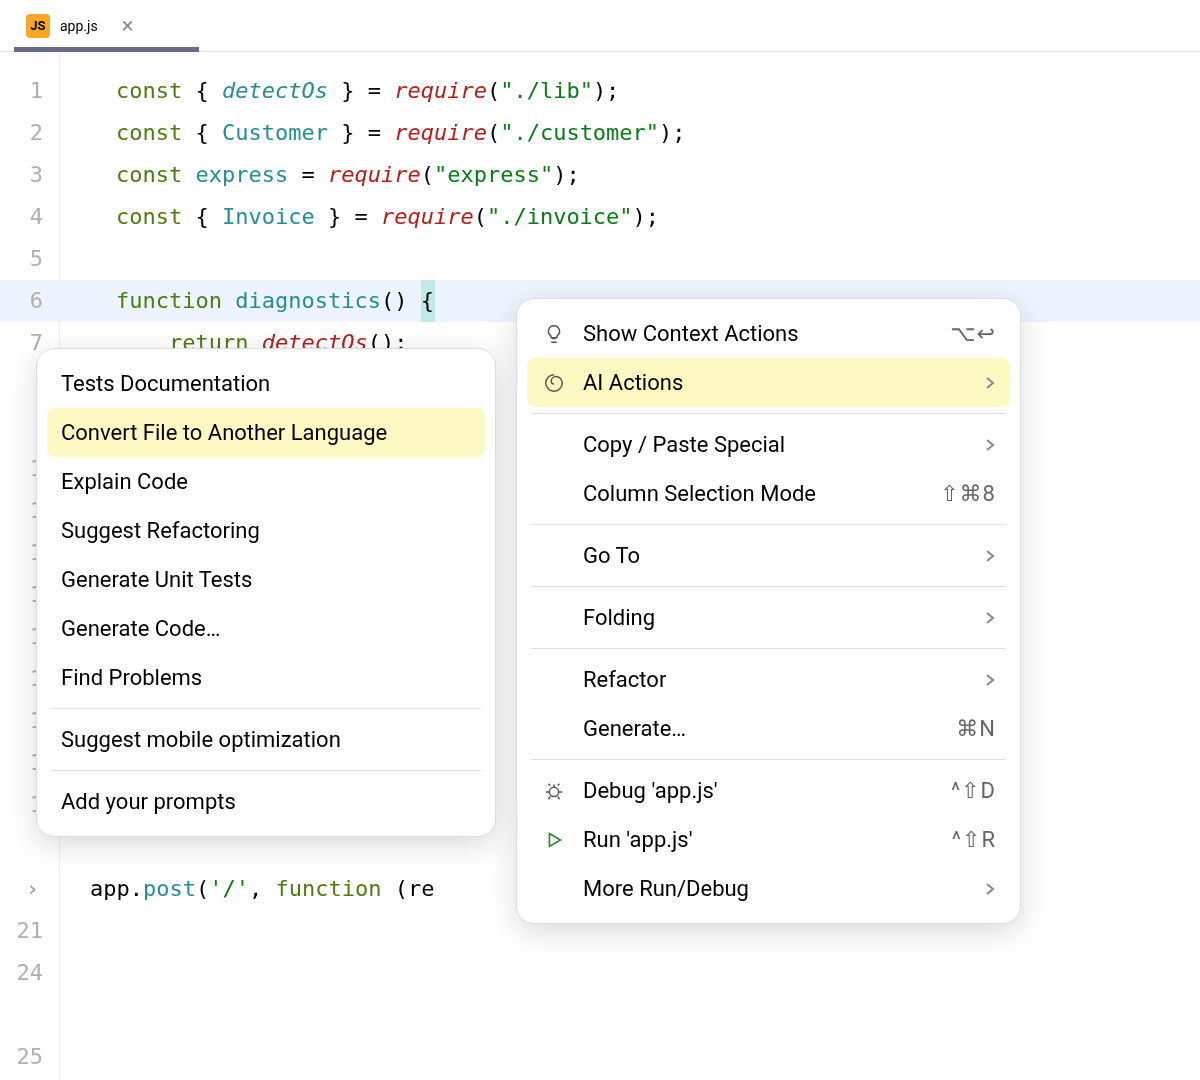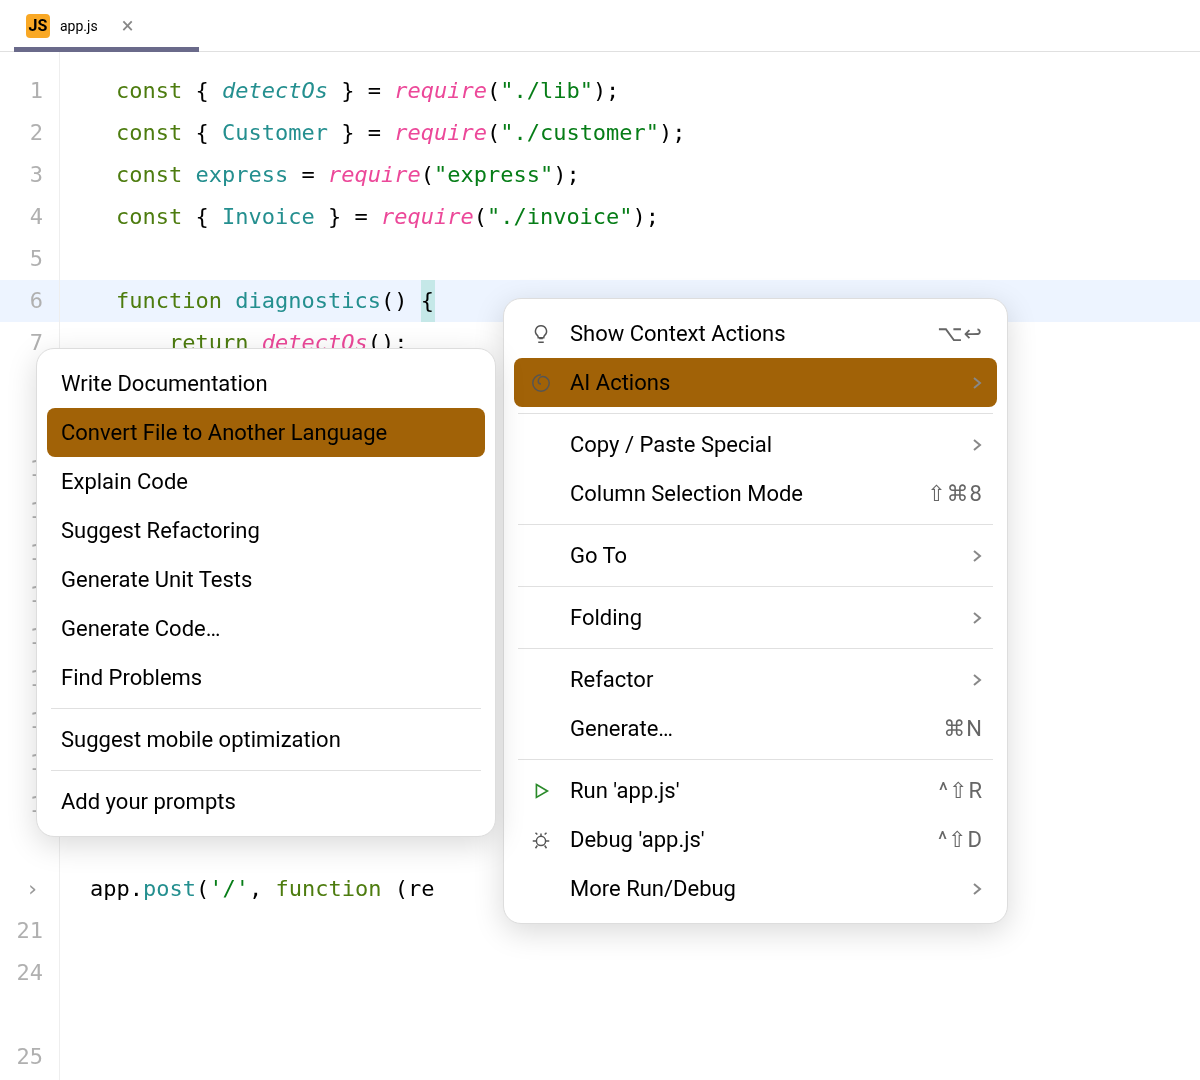--- a/index.html
+++ b/index.html
@@ -30,21 +30,21 @@
     }
     .tab-icon {
       width: 24px;
       height: 24px;
       background: #f9a825;
       border-radius: 4px;
       display: flex;
       align-items: center;
       justify-content: center;
       color: #000;
-      font-size: 16px;
+      font-size: 13px;
       font-weight: 700;
     }
     .tab-label {
       font-size: 14px;
       color: #000;
     }
     .tab-close {
       margin-left: 10px;
       color: #888;
       font-size: 22px;
@@ -95,21 +95,21 @@
       position: relative;
     }
     .code .line {
       height: 42px;
       line-height: 42px;
       white-space: pre;
     }
     .code .line.l6 { background: #edf4ff; margin-left: -56px; padding-left: 56px; }
     .kw { color: #4d7c0f; }
     .ident { color: #248f8f; }
-    .func { color: #ec4899; font-style: italic; }
+    .func { color: #b91c1c; font-style: italic; }
     .str { color: #067d17; }
     .plain { color: #000; }
     .italic { font-style: italic; }
     .cursor-hl {
       background: #c5e8e8;
       display: inline-block;
       width: 14px;
     }
     
     .menu {
@@ -124,21 +124,21 @@
     .menu-item {
       display: flex;
       align-items: center;
       height: 49px;
       padding: 0 14px;
       border-radius: 8px;
       gap: 16px;
       color: #000;
       white-space: nowrap;
     }
-    .menu-item.hl { background: #a16207; }
+    .menu-item.hl { background: #fef9c3; }
     .menu-item .icon {
       width: 26px;
       display: flex;
       align-items: center;
       justify-content: center;
       color: #555;
     }
     .menu-item .icon.empty { width: 26px; }
     .menu-item .label { flex: 1; }
     .menu-item .shortcut {
@@ -155,21 +155,21 @@
       height: 1px;
       background: #e0e0e0;
       margin: 6px 4px;
     }
     .submenu {
       left: 36px;
       top: 348px;
       width: 460px;
     }
     .mainmenu {
-      left: 503px;
+      left: 516px;
       top: 298px;
       width: 505px;
     }
     svg { display: block; }
   </style>
 </head>
 <body>
 
 <div class="tab-bar">
   <div class="tab">
@@ -303,51 +303,51 @@
       </span>
     </div>
     <div class="menu-item">
       <span class="icon empty"></span>
       <span class="label">Generate…</span>
       <span class="shortcut">⌘N</span>
     </div>
     <div class="menu-sep"></div>
     <div class="menu-item">
       <span class="icon">
-        <svg width="22" height="22" viewBox="0 0 24 24" fill="none" stroke="#2a8a2a" stroke-width="1.8">
-          <path d="M7 5l12 7-12 7z"></path>
-        </svg>
-      </span>
-      <span class="label">Run 'app.js'</span>
-      <span class="shortcut">^⇧R</span>
-    </div>
-    <div class="menu-item">
-      <span class="icon">
         <svg width="22" height="22" viewBox="0 0 24 24" fill="none" stroke="#555" stroke-width="1.6">
           <circle cx="12" cy="13" r="5"></circle>
           <path d="M12 8V5M8 6l-2-2M16 6l2-2M7 13H3M17 13h4M8 18l-2 3M16 18l2 3"></path>
         </svg>
       </span>
       <span class="label">Debug 'app.js'</span>
       <span class="shortcut">^⇧D</span>
     </div>
     <div class="menu-item">
+      <span class="icon">
+        <svg width="22" height="22" viewBox="0 0 24 24" fill="none" stroke="#2a8a2a" stroke-width="1.8">
+          <path d="M7 5l12 7-12 7z"></path>
+        </svg>
+      </span>
+      <span class="label">Run 'app.js'</span>
+      <span class="shortcut">^⇧R</span>
+    </div>
+    <div class="menu-item">
       <span class="icon empty"></span>
       <span class="label">More Run/Debug</span>
       <span class="chevron">
         <svg width="12" height="16" viewBox="0 0 12 16" fill="none" stroke="#888" stroke-width="2">
           <path d="M3 3l6 5-6 5"></path>
         </svg>
       </span>
     </div>
   </div>
 
 <div class="menu submenu" id="submenu">
     <div class="menu-item">
-      <span class="label">Write Documentation</span>
+      <span class="label">Tests Documentation</span>
     </div>
     <div class="menu-item hl">
       <span class="label">Convert File to Another Language</span>
     </div>
     <div class="menu-item">
       <span class="label">Explain Code</span>
     </div>
     <div class="menu-item">
       <span class="label">Suggest Refactoring</span>
     </div>

